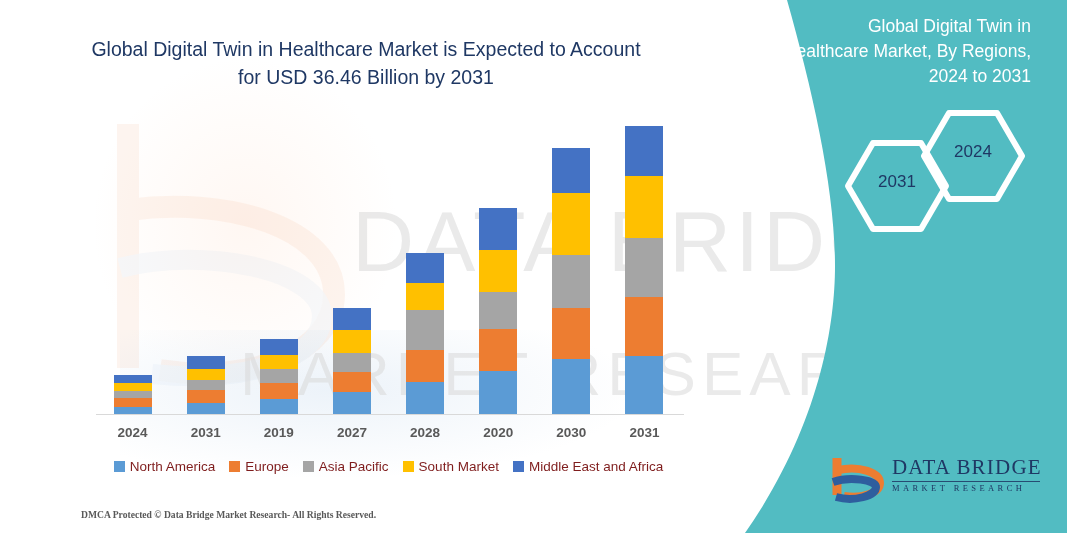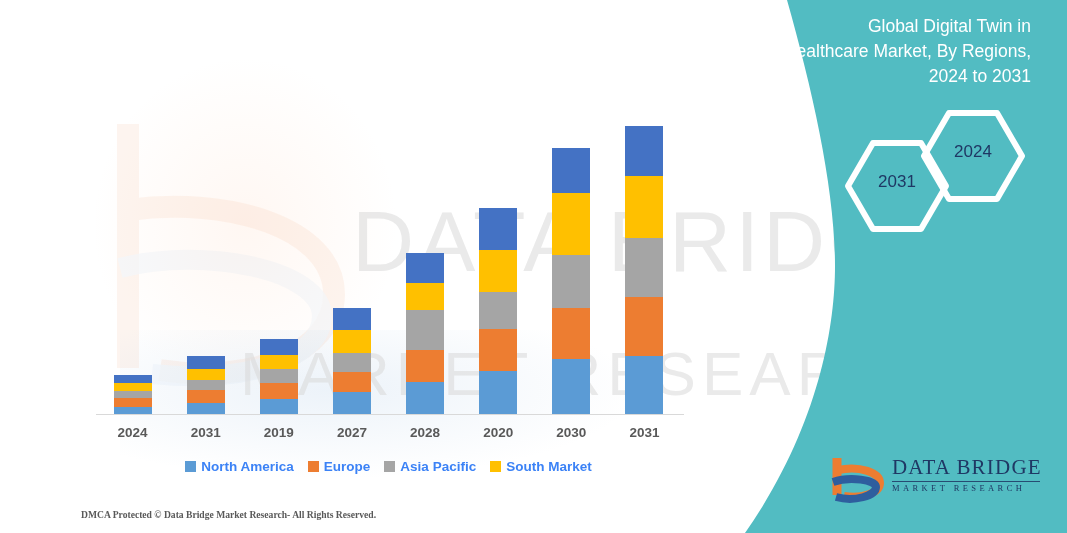--- a/index.html
+++ b/index.html
@@ -101,21 +101,21 @@
     width:72px; text-align:center; color:#595959;
     font-size:13.5px; font-weight:bold;
   }
 
   .legend {
     position:absolute; left:96px; top:454px; width:585px; height:24px;
     display:flex; align-items:center; justify-content:center; gap:14px;
   }
   .legend-item { display:flex; align-items:center; gap:5px; }
   .legend-swatch { width:11px; height:11px; display:inline-block; }
-  .legend-label { color:#3b82f6; font-size:13.5px; font-weight:bold; white-space:nowrap; }
+  .legend-label { color:#7f1d1d; font-size:13.5px; font-weight:normal; white-space:nowrap; }
 
   .footer { position:absolute; left:0; top:505px; width:700px; height:22px; }
   .footer-txt {
     position:absolute; font-family:"Liberation Serif", serif;
     color:#595959; font-size:9.6px; white-space:nowrap;font-weight:bold;
   }
   .footer-left { left:81px; top:4px; }
   .footer-right { left:425px; top:4px; }
 </style>
 </head>
@@ -165,20 +165,21 @@
       <path d="M8,15 C30,10 50,18 50,28 C50,38 32,44 14,41" stroke="#ED7D31" stroke-width="8" fill="none"></path>
       <path d="M3,27 C20,21 46,25 46,32 C46,41 24,47 6,42" stroke="#2E5E9E" stroke-width="8" fill="none"></path>
     </svg>
     <div class="logo-text">
       <div class="logo-title">DATA BRIDGE</div>
       <div class="logo-rule"></div>
       <div class="logo-sub">MARKET RESEARCH</div>
     </div>
   </div>
 
+  <div class="chart-title">Global Digital Twin in Healthcare Market is Expected to Account for USD 36.46 Billion by 2031</div>
 
   <div class="plot">
     <div class="bars" id="bars">
         <div class="bar-col">
           <div class="bar">
             <div class="seg" style="background: rgb(91, 155, 213); height: 8.31818px;"></div>
             <div class="seg" style="background: rgb(237, 125, 49); height: 8.31818px;"></div>
             <div class="seg" style="background: rgb(165, 165, 165); height: 7.52597px;"></div>
             <div class="seg" style="background: rgb(255, 192, 0); height: 7.92208px;"></div>
             <div class="seg" style="background: rgb(68, 114, 196); height: 7.92208px;"></div>
@@ -272,19 +273,23 @@
         <span class="legend-label">Europe</span>
       </div>
       <div class="legend-item">
         <span class="legend-swatch" style="background: rgb(165, 165, 165);"></span>
         <span class="legend-label">Asia Pacific</span>
       </div>
       <div class="legend-item">
         <span class="legend-swatch" style="background: rgb(255, 192, 0);"></span>
         <span class="legend-label">South Market</span>
       </div>
+      <div class="legend-item">
+        <span class="legend-swatch" style="background: rgb(68, 114, 196);"></span>
+        <span class="legend-label">Middle East and Africa</span>
+      </div>
     </div>
 
   <div class="footer">
     <div class="footer-txt footer-left">DMCA Protected © Data Bridge Market Research-  All Rights Reserved.</div>
   </div>
 
 </div>
 
 </body></html>

